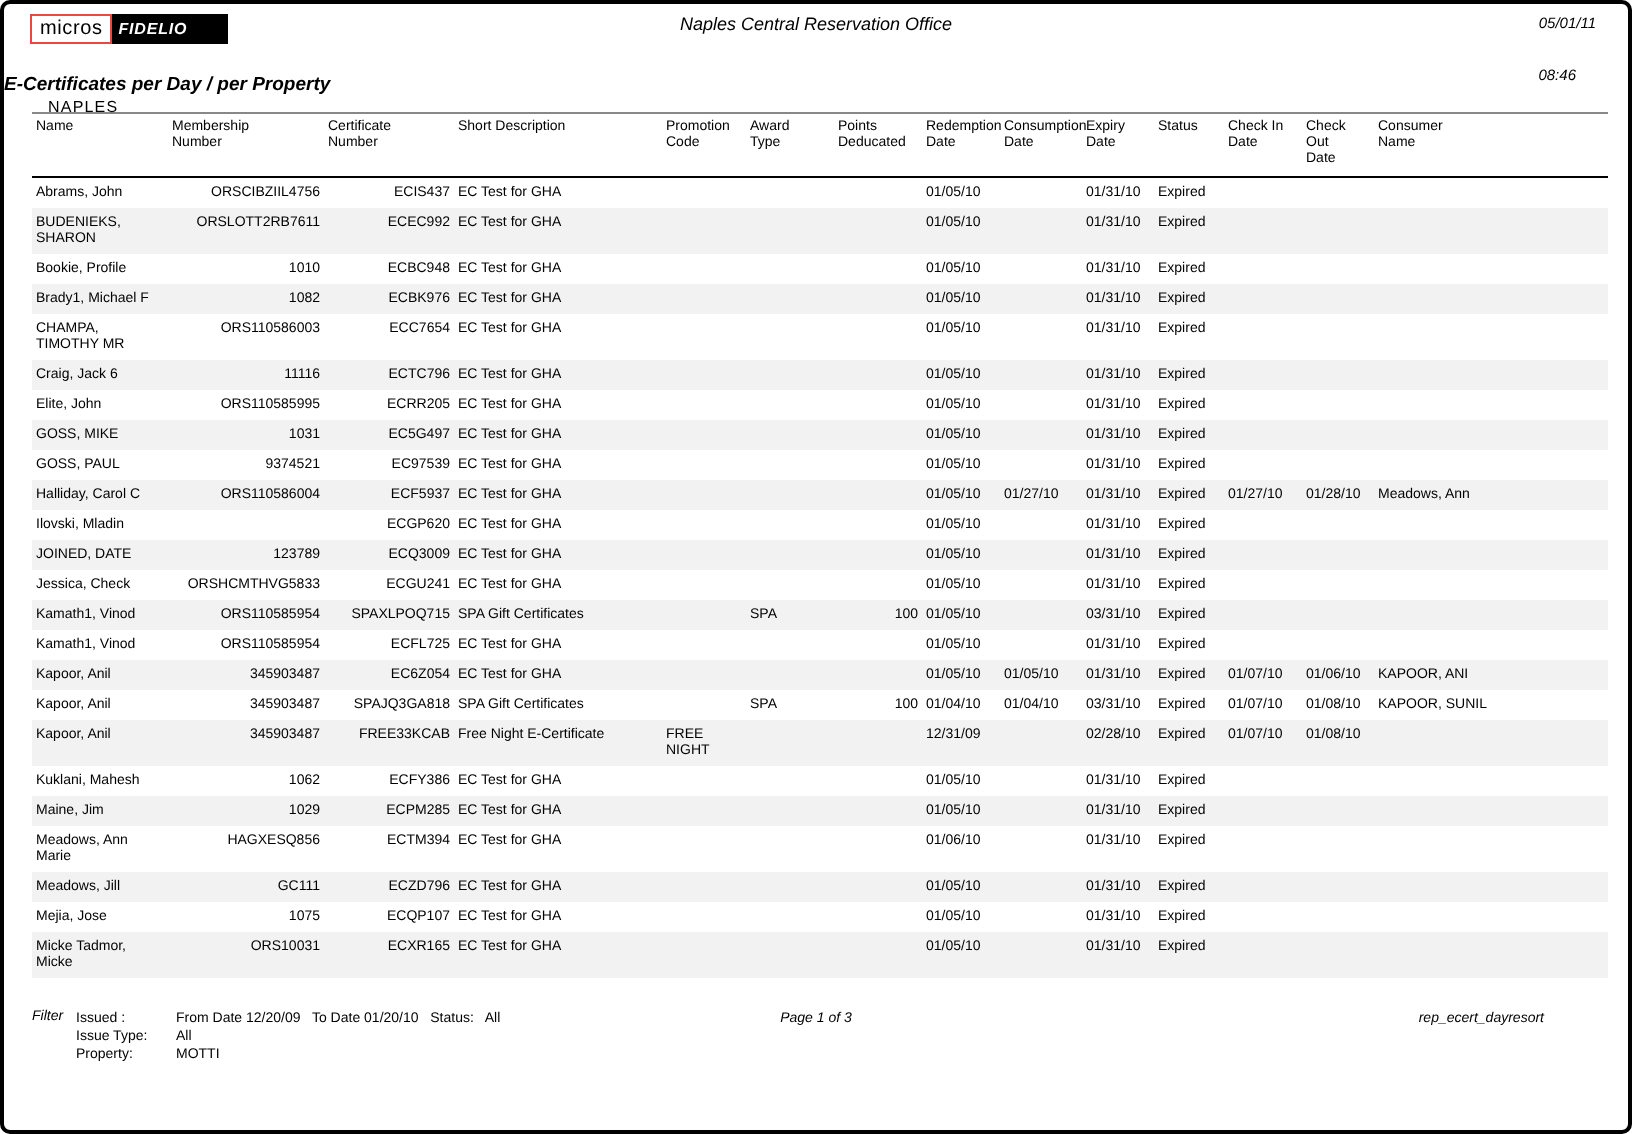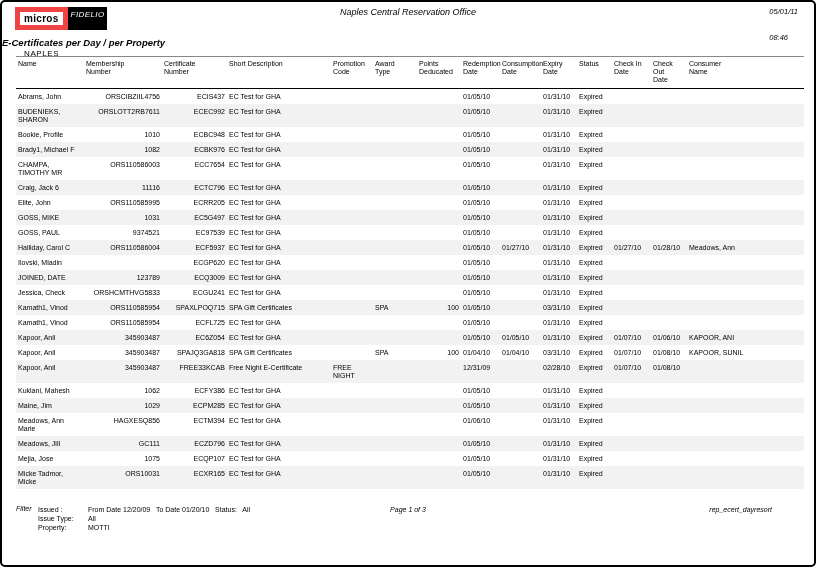--- a/index.html
+++ b/index.html
@@ -6,26 +6,26 @@
   html,body { background:#fff; }
   body { font-family:"Liberation Sans", sans-serif; color:#000; }
   .page {
     position:relative; width:816px; height:567px; background:#fff;
     border:2px solid #000; border-radius:5px; overflow:hidden;
   }
   
   .top { position:relative; height:52px; }
   .logo { position:absolute; left:13px; top:5px; display:flex; align-items:stretch; }
   .logo-micros {
-    display:inline-block; border:5px solid #ef4444; background:#fff; color:#000;
-    font-weight:bold; font-size:10px; padding:1px 4px; letter-spacing:0.3px;
+    display:inline-block; border:1px solid #ef4444; background:#fff; color:#000;
+    font-weight:normal; font-size:10px; padding:1px 4px; letter-spacing:0.3px;
   }
   .logo-fidelio {
-    display:inline-block; background:#000; color:#fff; font-weight:normal;
-    font-style:italic; font-size:8px; padding:3px 2px 1px 3px; letter-spacing:0.4px;
+    display:inline-block; background:#000; color:#fff; font-weight:bold;
+    font-style:italic; font-size:8px; padding:3px 20px 1px 3px; letter-spacing:0.4px;
   }
   .property-code { position:absolute; left:22px; top:47px; font-weight:normal; font-size:8px; letter-spacing:0.6px; }
   .office-title { position:absolute; left:0; right:0; top:5px; text-align:center; font-style:italic; font-size:9px; }
   .report-title { position:absolute; left:0; right:0; top:35px; text-align:left; font-style:italic; font-weight:bold; font-size:9.5px; }
   .report-date { position:absolute; right:16px; top:5px; font-style:italic; font-size:7.5px; }
   .report-time { position:absolute; right:26px; top:31px; font-style:italic; font-size:7.5px; }
   
   table.report {
     margin:2px 14px 0 14px; width:788px; border-collapse:collapse; table-layout:fixed;
     font-size:7px;

